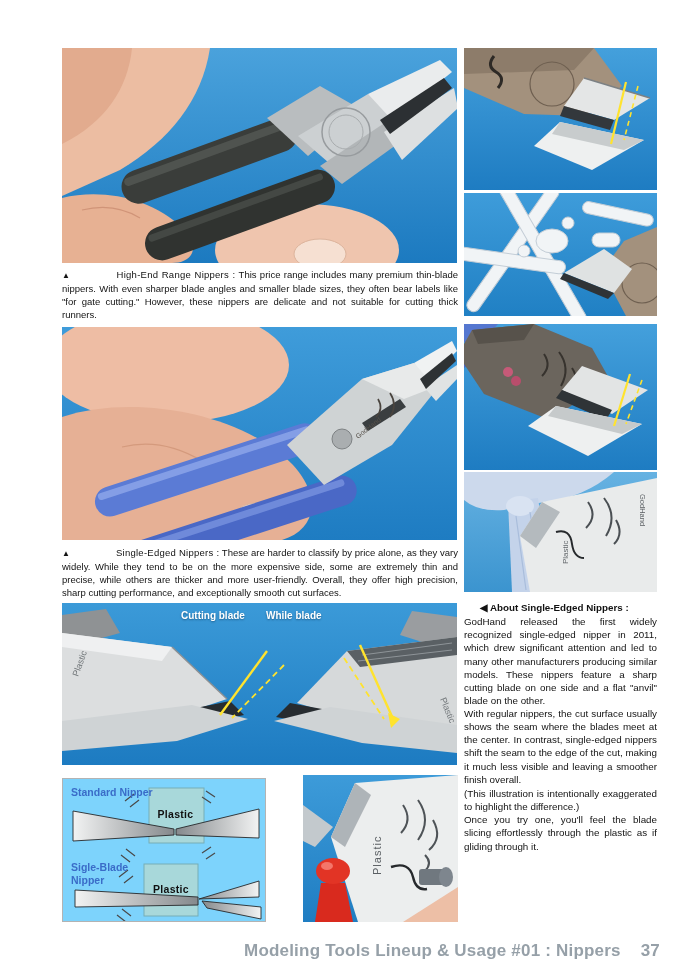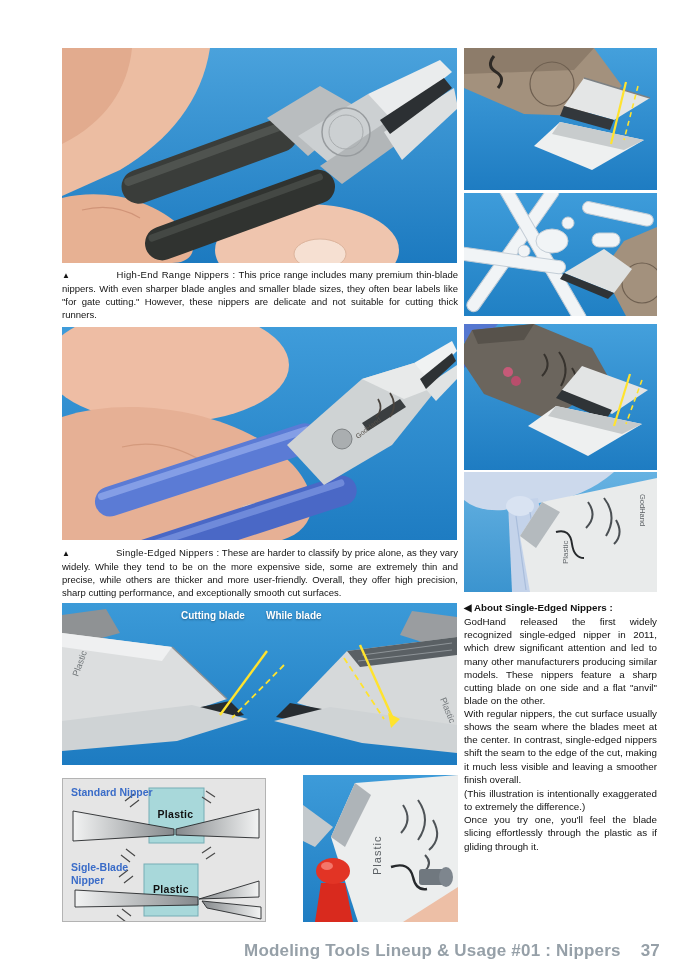--- a/index.html
+++ b/index.html
@@ -4,25 +4,25 @@
 <style>
   html,body{margin:0;padding:0;}
   body{width:688px;height:972px;background:#ffffff;position:relative;
        font-family:"Liberation Sans",sans-serif;color:#141414;overflow:hidden;}
   .photo{position:absolute;overflow:hidden;background:#2f8fd2;}
   .photo svg{display:block;width:100%;height:100%;}
   .caption{position:absolute;font-size:9.5px;line-height:1.37;text-align:justify;color:#121212;}
   .cap-marker{font-size:8px;margin-right:3px;}
   .cap-lead{font-weight:normal;letter-spacing:.25px;padding-left:43px;}
   .sidetext{position:absolute;font-size:9.8px;line-height:1.34;text-align:justify;color:#121212;}
-  .sidetext .head{font-weight:bold;text-align:left;margin:0 0 1px 0;}
+  .sidetext .head{font-weight:bold;text-align:left;margin:0 0 1px 16px;}
   .sidetext p{margin:0;}
   .photo-label{position:absolute;color:#ffffff;font-weight:bold;font-size:10px;
                text-shadow:0 1px 2px rgba(0,30,60,.45);white-space:nowrap;}
-  .diagram{position:absolute;left:62px;top:778px;width:204px;height:144px;background:#e5e5e5;
+  .diagram{position:absolute;left:62px;top:778px;width:204px;height:144px;background:#7dd3fc;
            border:1px solid #b3b3b3;box-sizing:border-box;}
   .diagram svg{display:block;width:100%;height:100%;}
   .diag-label{position:absolute;color:#3a6cc8;font-weight:bold;font-size:10.5px;line-height:1.2;white-space:nowrap;}
   .plastic-label{position:absolute;font-weight:bold;font-size:10.5px;color:#101010;letter-spacing:.3px;}
   .footer{position:absolute;top:941px;right:28px;font-size:17px;font-weight:bold;
           color:#96a0a8;letter-spacing:.2px;white-space:nowrap;}
   .footer .num{margin-left:20px;}
 </style>
 </head>
 <body>
@@ -324,19 +324,19 @@
   </svg>
 </div>
 
 <div class="sidetext" style="left:464px;top:601px;width:193px">
   <p class="head"><span>◀</span> <span>About Single-Edged Nippers :</span></p>
   <p>GodHand released the first widely recognized single-edged nipper in 2011, which drew significant attention and led to many other manufacturers producing similar models. These nippers feature a sharp cutting blade on one side and a flat "anvil" blade on the other.</p>
   <p>With regular nippers, the cut surface usually shows the seam where the blades meet at the center. In contrast, single-edged nippers shift the seam to the edge of the cut, making it much less visible and leaving a smoother finish overall.</p>
 </div>
 
 <div class="sidetext" style="left:464px;top:787px;width:193px">
-  <p>(This illustration is intentionally exaggerated to extremely the difference.)</p>
+  <p>(This illustration is intentionally exaggerated to highlight the difference.)</p>
   <p>Once you try one, you'll feel the blade slicing effortlessly through the plastic as if gliding through it.</p>
 </div>
 
 <div class="footer">
   <span>Modeling Tools Lineup &amp; Usage #01 : Nippers</span><span class="num">37</span>
 </div>
 
 </body></html>

